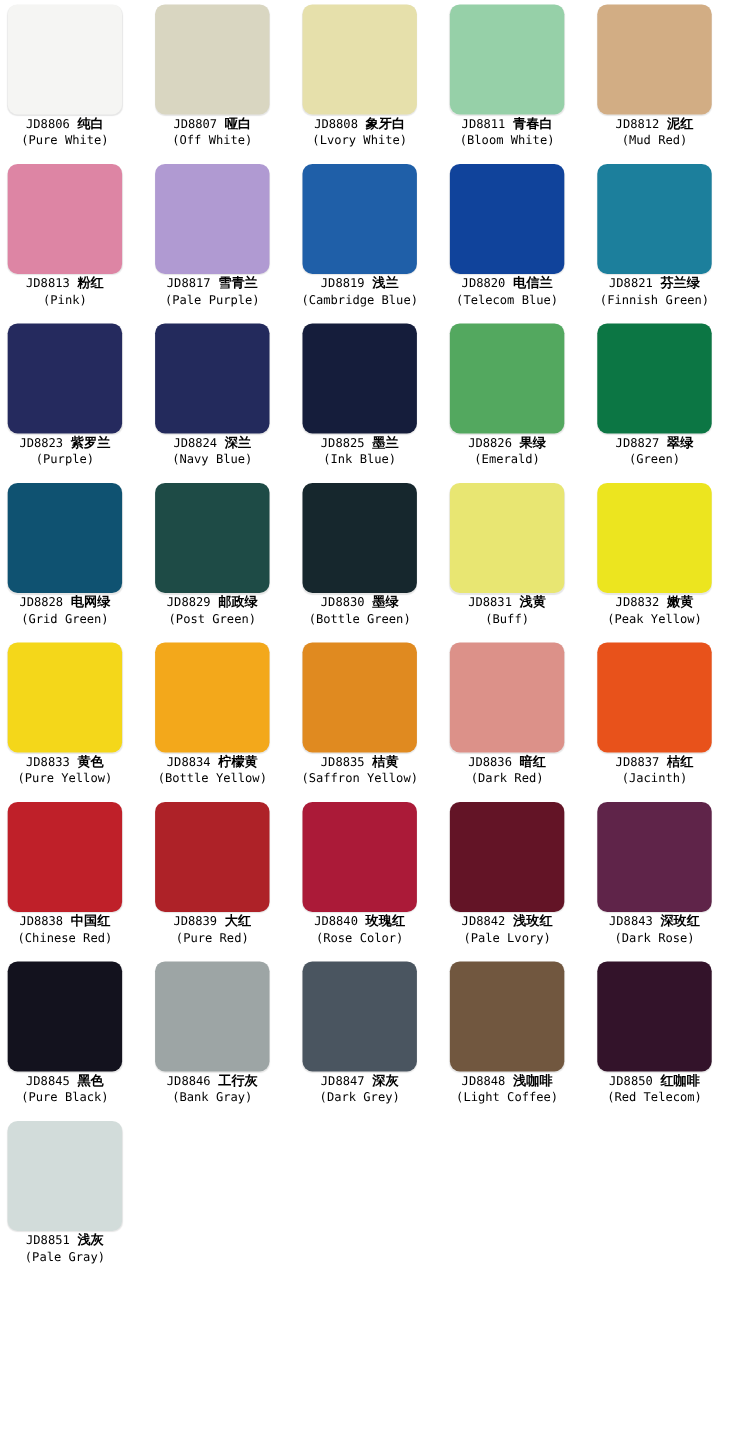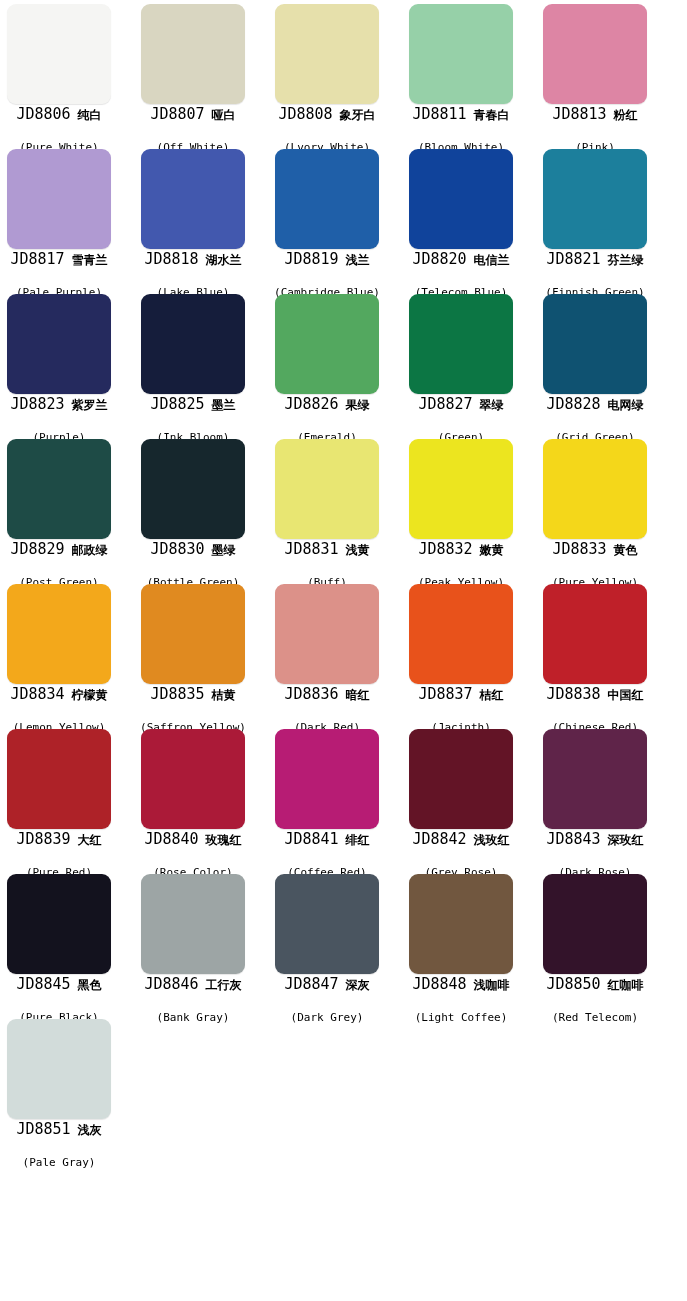--- a/index.html
+++ b/index.html
@@ -49,31 +49,31 @@
     line-height: 1.22;
     color: #000000;
     -webkit-font-smoothing: none;
   }
   .swatch-name-cn {
     font-size: 11.5px;
     letter-spacing: 0px;
     white-space: nowrap;
   }
   .swatch-name-cn .code {
-    font-size: 15px;
+    font-size: 11px;
   }
   .swatch-name-cn .cn {
     font-family: "DejaVu Sans", "Liberation Sans", sans-serif;
     font-weight: bold;
     font-size: 12px;
   }
   .swatch-name-en {
     font-size: 11px;
     white-space: nowrap;
-    margin-top: 18px;
+    margin-top: 1px;
   }
 </style>
 </head>
 <body>
 
 <div id="palette">
   <div class="swatch-grid">
       <div class="swatch-cell">
         <div class="swatch-chip" style="background: rgb(245, 245, 243);"></div>
         <div class="swatch-label">
@@ -96,41 +96,41 @@
         </div>
       </div>
       <div class="swatch-cell">
         <div class="swatch-chip" style="background: rgb(150, 208, 168);"></div>
         <div class="swatch-label">
           <div class="swatch-name-cn"><span class="code">JD8811</span> <span class="cn">青春白</span></div>
           <div class="swatch-name-en">(Bloom White)</div>
         </div>
       </div>
       <div class="swatch-cell">
+        <div class="swatch-chip" style="background: rgb(210, 173, 132);"></div>
+        <div class="swatch-label">
+          <div class="swatch-name-cn"><span class="code">JD8812</span> <span class="cn">泥红</span></div>
+          <div class="swatch-name-en">(Mud Red)</div>
+        </div>
+      </div>
+      <div class="swatch-cell">
         <div class="swatch-chip" style="background: rgb(221, 133, 164);"></div>
         <div class="swatch-label">
           <div class="swatch-name-cn"><span class="code">JD8813</span> <span class="cn">粉红</span></div>
           <div class="swatch-name-en">(Pink)</div>
         </div>
       </div>
       <div class="swatch-cell">
         <div class="swatch-chip" style="background: rgb(176, 154, 210);"></div>
         <div class="swatch-label">
           <div class="swatch-name-cn"><span class="code">JD8817</span> <span class="cn">雪青兰</span></div>
           <div class="swatch-name-en">(Pale Purple)</div>
         </div>
       </div>
       <div class="swatch-cell">
-        <div class="swatch-chip" style="background: rgb(66, 88, 174);"></div>
-        <div class="swatch-label">
-          <div class="swatch-name-cn"><span class="code">JD8818</span> <span class="cn">湖水兰</span></div>
-          <div class="swatch-name-en">(Lake Blue)</div>
-        </div>
-      </div>
-      <div class="swatch-cell">
         <div class="swatch-chip" style="background: rgb(31, 95, 168);"></div>
         <div class="swatch-label">
           <div class="swatch-name-cn"><span class="code">JD8819</span> <span class="cn">浅兰</span></div>
           <div class="swatch-name-en">(Cambridge Blue)</div>
         </div>
       </div>
       <div class="swatch-cell">
         <div class="swatch-chip" style="background: rgb(16, 67, 155);"></div>
         <div class="swatch-label">
           <div class="swatch-name-cn"><span class="code">JD8820</span> <span class="cn">电信兰</span></div>
@@ -145,24 +145,31 @@
         </div>
       </div>
       <div class="swatch-cell">
         <div class="swatch-chip" style="background: rgb(37, 42, 94);"></div>
         <div class="swatch-label">
           <div class="swatch-name-cn"><span class="code">JD8823</span> <span class="cn">紫罗兰</span></div>
           <div class="swatch-name-en">(Purple)</div>
         </div>
       </div>
       <div class="swatch-cell">
+        <div class="swatch-chip" style="background: rgb(35, 42, 92);"></div>
+        <div class="swatch-label">
+          <div class="swatch-name-cn"><span class="code">JD8824</span> <span class="cn">深兰</span></div>
+          <div class="swatch-name-en">(Navy Blue)</div>
+        </div>
+      </div>
+      <div class="swatch-cell">
         <div class="swatch-chip" style="background: rgb(21, 29, 59);"></div>
         <div class="swatch-label">
           <div class="swatch-name-cn"><span class="code">JD8825</span> <span class="cn">墨兰</span></div>
-          <div class="swatch-name-en">(Ink Bloom)</div>
+          <div class="swatch-name-en">(Ink Blue)</div>
         </div>
       </div>
       <div class="swatch-cell">
         <div class="swatch-chip" style="background: rgb(83, 168, 95);"></div>
         <div class="swatch-label">
           <div class="swatch-name-cn"><span class="code">JD8826</span> <span class="cn">果绿</span></div>
           <div class="swatch-name-en">(Emerald)</div>
         </div>
       </div>
       <div class="swatch-cell">
@@ -211,21 +218,21 @@
         <div class="swatch-chip" style="background: rgb(244, 215, 26);"></div>
         <div class="swatch-label">
           <div class="swatch-name-cn"><span class="code">JD8833</span> <span class="cn">黄色</span></div>
           <div class="swatch-name-en">(Pure Yellow)</div>
         </div>
       </div>
       <div class="swatch-cell">
         <div class="swatch-chip" style="background: rgb(243, 168, 27);"></div>
         <div class="swatch-label">
           <div class="swatch-name-cn"><span class="code">JD8834</span> <span class="cn">柠檬黄</span></div>
-          <div class="swatch-name-en">(Lemon Yellow)</div>
+          <div class="swatch-name-en">(Bottle Yellow)</div>
         </div>
       </div>
       <div class="swatch-cell">
         <div class="swatch-chip" style="background: rgb(224, 138, 32);"></div>
         <div class="swatch-label">
           <div class="swatch-name-cn"><span class="code">JD8835</span> <span class="cn">桔黄</span></div>
           <div class="swatch-name-en">(Saffron Yellow)</div>
         </div>
       </div>
       <div class="swatch-cell">
@@ -257,31 +264,24 @@
         </div>
       </div>
       <div class="swatch-cell">
         <div class="swatch-chip" style="background: rgb(171, 26, 56);"></div>
         <div class="swatch-label">
           <div class="swatch-name-cn"><span class="code">JD8840</span> <span class="cn">玫瑰红</span></div>
           <div class="swatch-name-en">(Rose Color)</div>
         </div>
       </div>
       <div class="swatch-cell">
-        <div class="swatch-chip" style="background: rgb(183, 28, 116);"></div>
-        <div class="swatch-label">
-          <div class="swatch-name-cn"><span class="code">JD8841</span> <span class="cn">绯红</span></div>
-          <div class="swatch-name-en">(Coffee Red)</div>
-        </div>
-      </div>
-      <div class="swatch-cell">
         <div class="swatch-chip" style="background: rgb(99, 20, 38);"></div>
         <div class="swatch-label">
           <div class="swatch-name-cn"><span class="code">JD8842</span> <span class="cn">浅玫红</span></div>
-          <div class="swatch-name-en">(Grey Rose)</div>
+          <div class="swatch-name-en">(Pale Lvory)</div>
         </div>
       </div>
       <div class="swatch-cell">
         <div class="swatch-chip" style="background: rgb(95, 36, 73);"></div>
         <div class="swatch-label">
           <div class="swatch-name-cn"><span class="code">JD8843</span> <span class="cn">深玫红</span></div>
           <div class="swatch-name-en">(Dark Rose)</div>
         </div>
       </div>
       <div class="swatch-cell">

